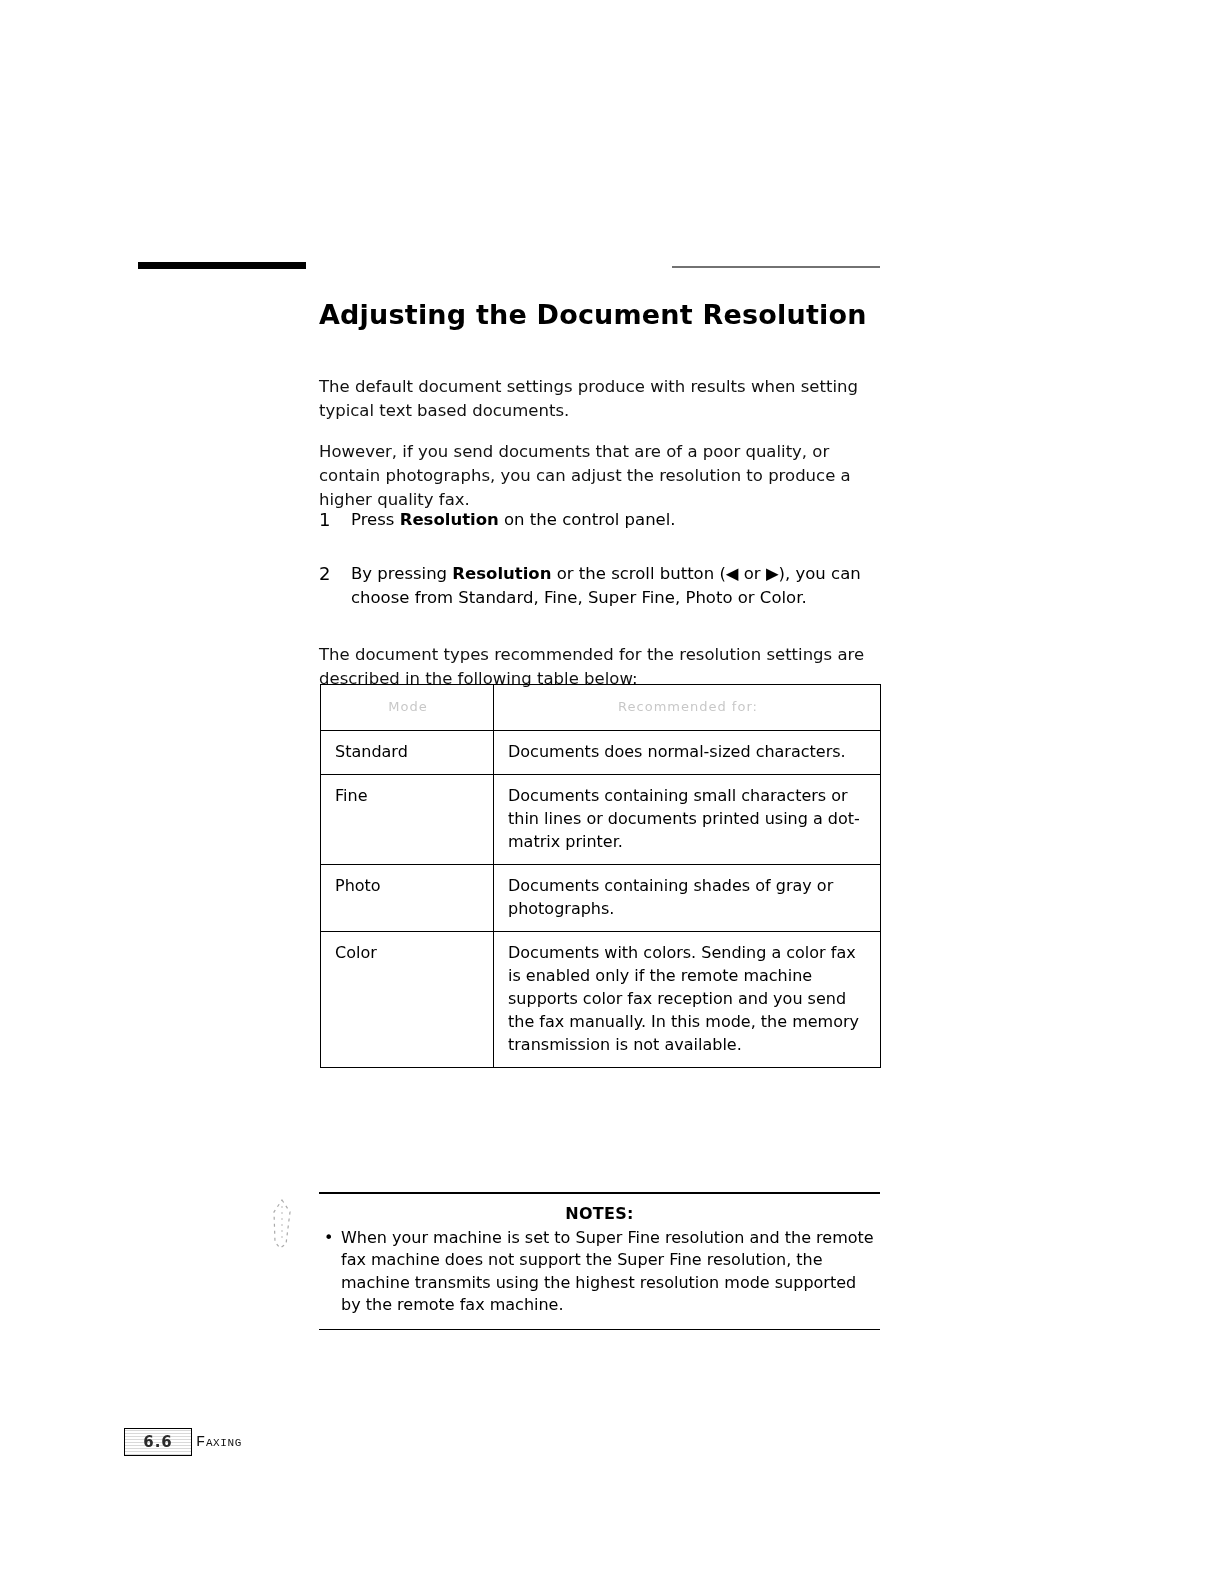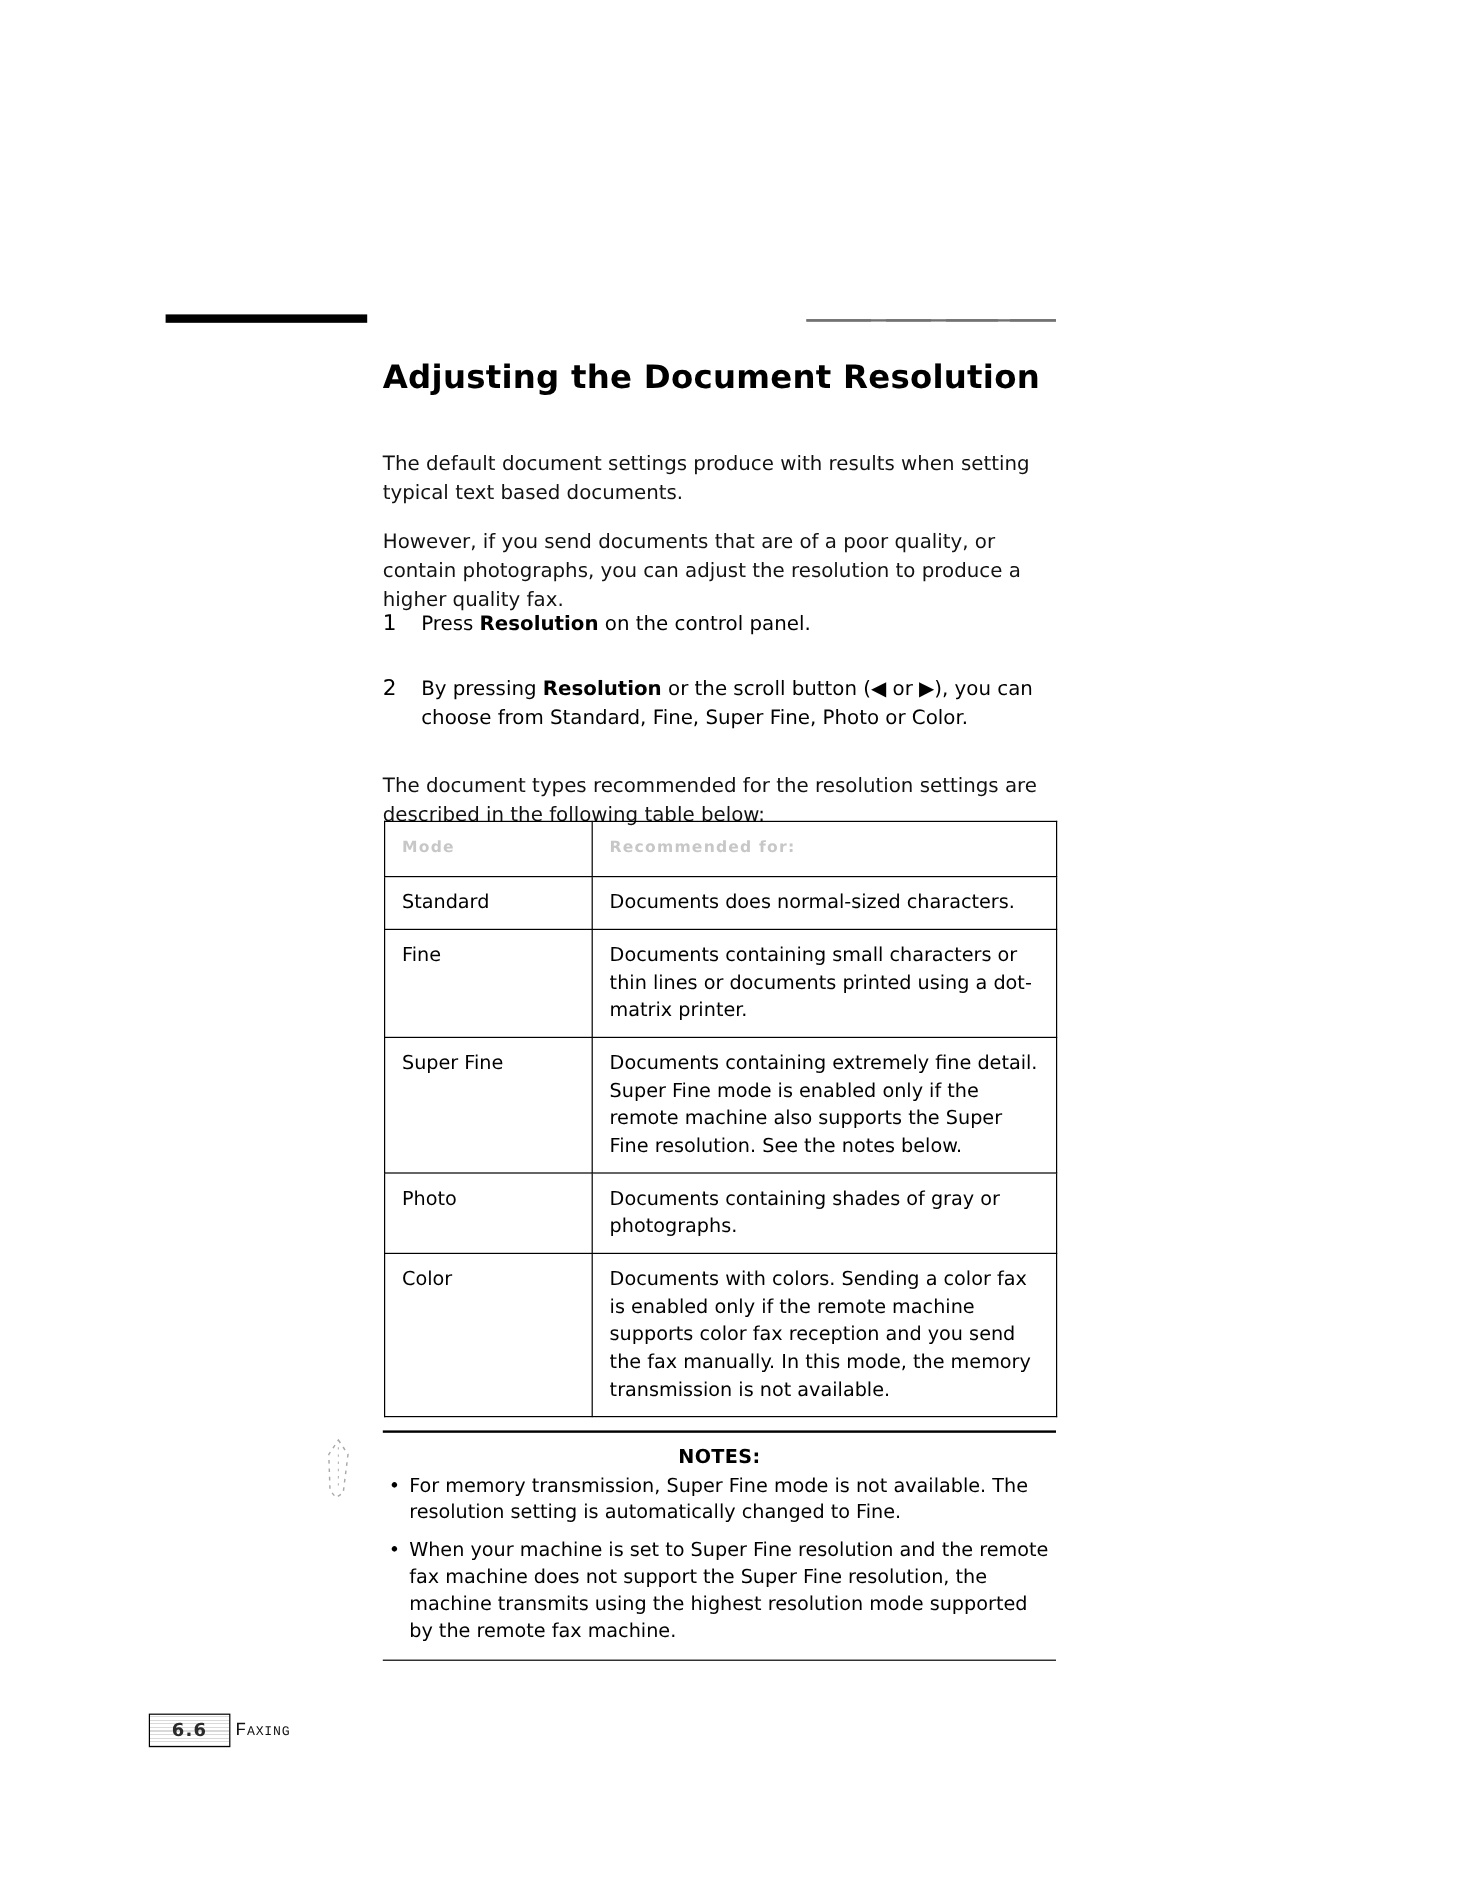--- a/index.html
+++ b/index.html
@@ -112,24 +112,23 @@
   .col-b { width: auto; }
 
   
   .hdr td {
     height: 22px;
     color: #9a9a9a;
     font-size: 13px;
     letter-spacing: 1px;
     padding-top: 10px;
     padding-bottom: 12px;
-    text-align: left;
+    text-align: center;
     filter: blur(0.6px);
     opacity: 0.55;
-    font-weight: bold;
   }
 
   
   .notes {
     position: absolute;
     left: 319px;
     top: 1192px;
     width: 561px;
   }
   .notes-rule-top, .notes-rule-bottom {
@@ -237,24 +236,20 @@
       </tr>
       <tr>
         <td class="col-a">Standard</td>
         <td class="col-b">Documents does normal-sized characters.</td>
       </tr>
       <tr>
         <td class="col-a">Fine</td>
         <td class="col-b">Documents containing small characters or thin lines or documents printed using a dot-matrix printer.</td>
       </tr>
       <tr>
-        <td class="col-a">Super Fine</td>
-        <td class="col-b">Documents containing extremely fine detail. Super Fine mode is enabled only if the remote machine also supports the Super Fine resolution. See the notes below.</td>
-      </tr>
-      <tr>
         <td class="col-a">Photo</td>
         <td class="col-b">Documents containing shades of gray or photographs.</td>
       </tr>
       <tr>
         <td class="col-a">Color</td>
         <td class="col-b">Documents with colors. Sending a color fax is enabled only if the remote machine supports color fax reception and you send the fax manually. In this mode, the memory transmission is not available.</td>
       </tr>
     </tbody>
   </table>
 
@@ -262,21 +257,20 @@
     <svg width="40" height="56" viewBox="0 0 40 56">
       <path d="M20 4 L28 16 L24 48 L18 52 L13 46 L12 16 Z" fill="none" stroke="#555" stroke-width="1.2" stroke-dasharray="3 4"></path>
       <path d="M20 10 L20 44" stroke="#777" stroke-width="1" stroke-dasharray="2 4"></path>
     </svg>
   </div>
 
   <div class="notes">
     <div class="notes-rule-top"></div>
     <div class="notes-title">NOTES:</div>
     <ul>
-      <li>For memory transmission, Super Fine mode is not available. The resolution setting is automatically changed to Fine.</li>
       <li>When your machine is set to Super Fine resolution and the remote fax machine does not support the Super Fine resolution, the machine transmits using the highest resolution mode supported by the remote fax machine.</li>
     </ul>
     <div class="notes-rule-bottom"></div>
   </div>
 
   <div class="footer">
     <div class="page-num-box">6.6</div>
     <div class="footer-label">Faxing</div>
   </div>
 

